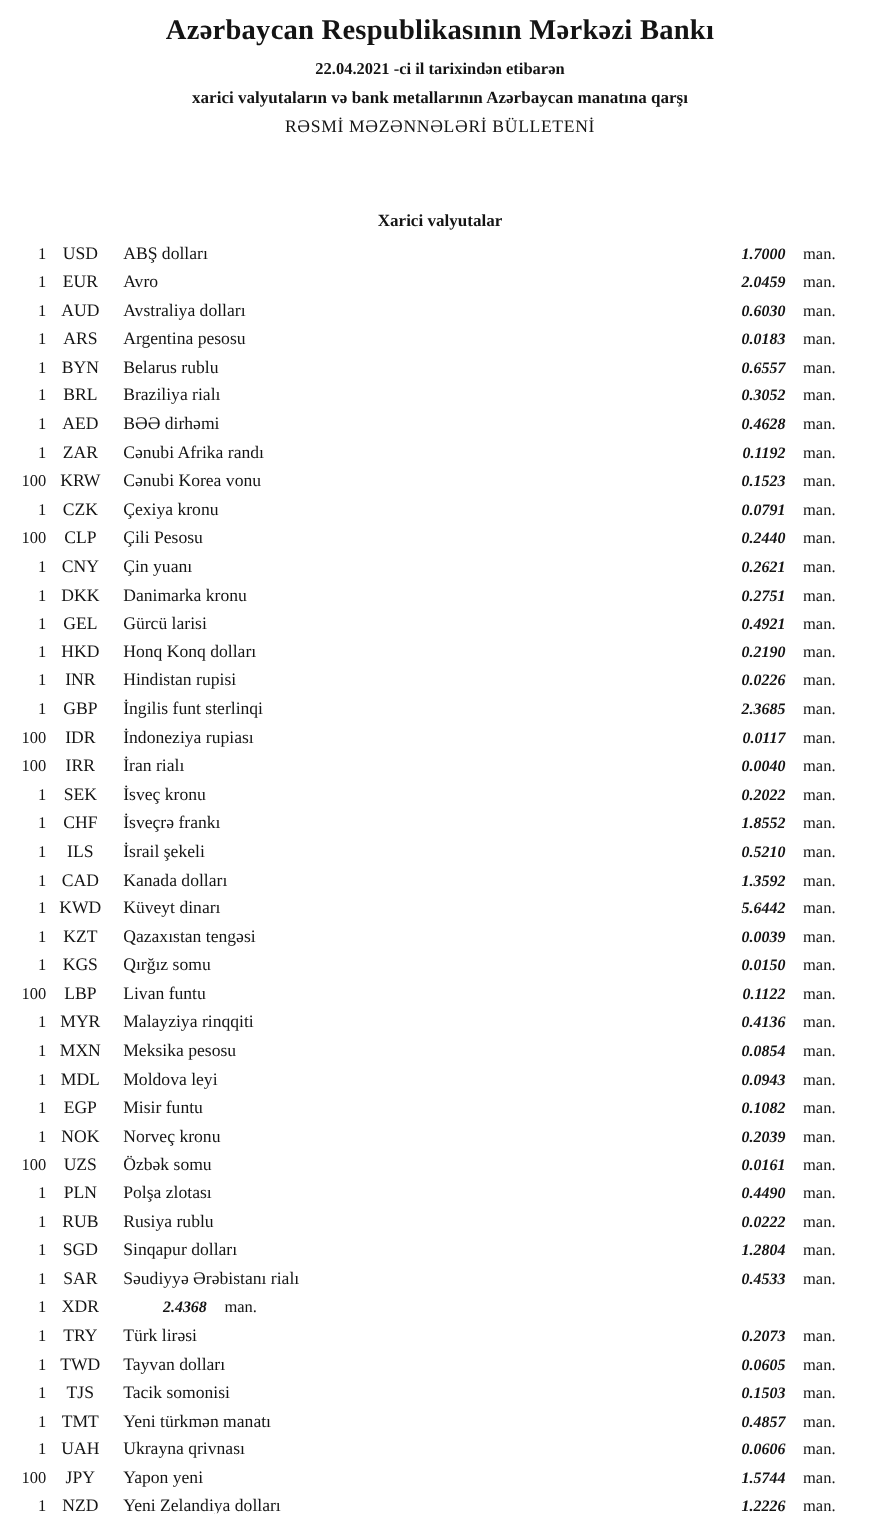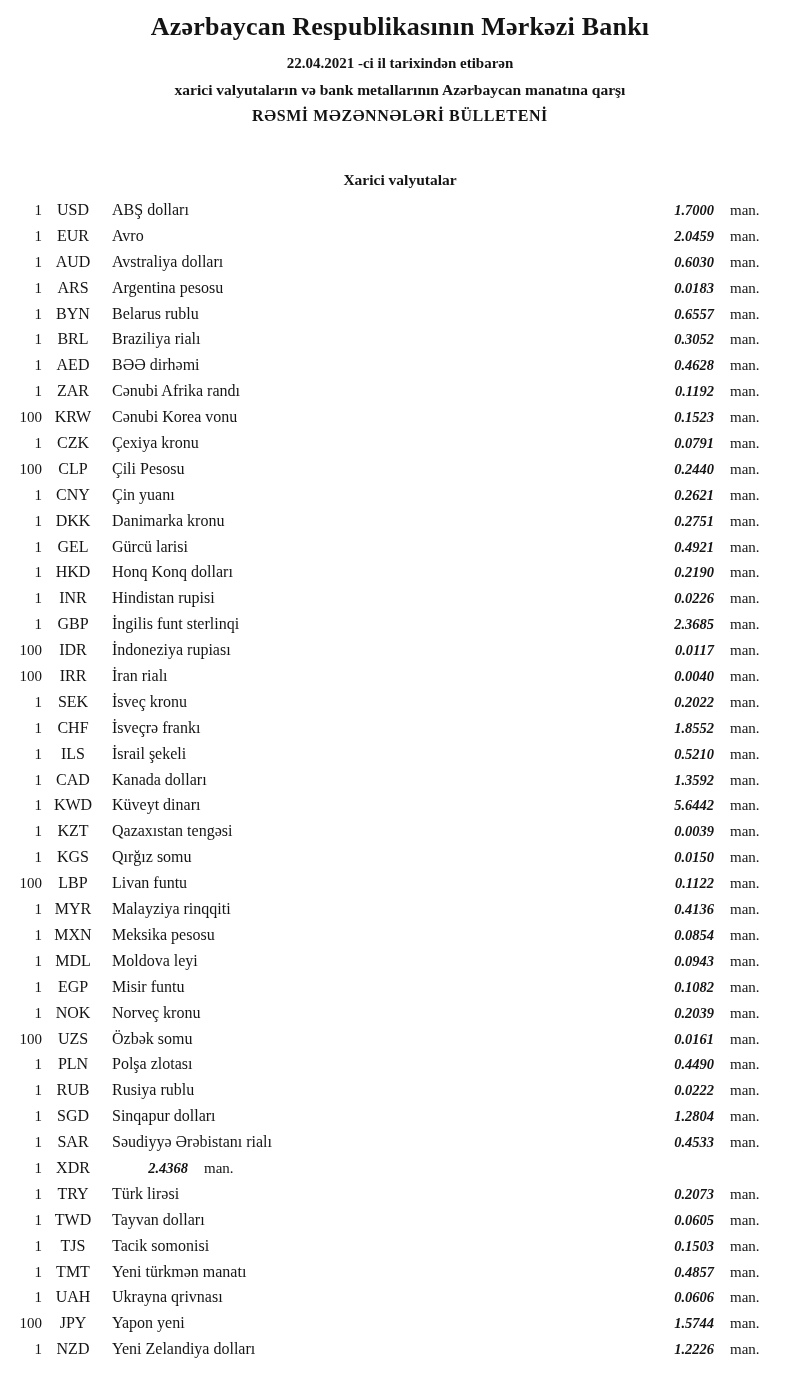--- a/index.html
+++ b/index.html
@@ -31,29 +31,29 @@
     font-weight: bold;
     margin-top: 13px;
   }
   .subtitle {
     font-size: 15.5px;
     font-weight: bold;
     margin-top: 9px;
   }
   .bulletin {
     font-size: 16px;
-    font-weight: bold;
+    font-weight: normal;
     margin-top: 8px;
     letter-spacing: 0.6px;
   }
   .section-heading {
     text-align: center;
     font-size: 15.5px;
     font-weight: bold;
-    margin-top: 46px;
+    margin-top: 67px;
   }
   .table {
     margin-top: 8px;
   }
   .row {
     display: flex;
     align-items: baseline;
     height: 25.9px;
     line-height: 25.9px;
     padding-right: 22px;

